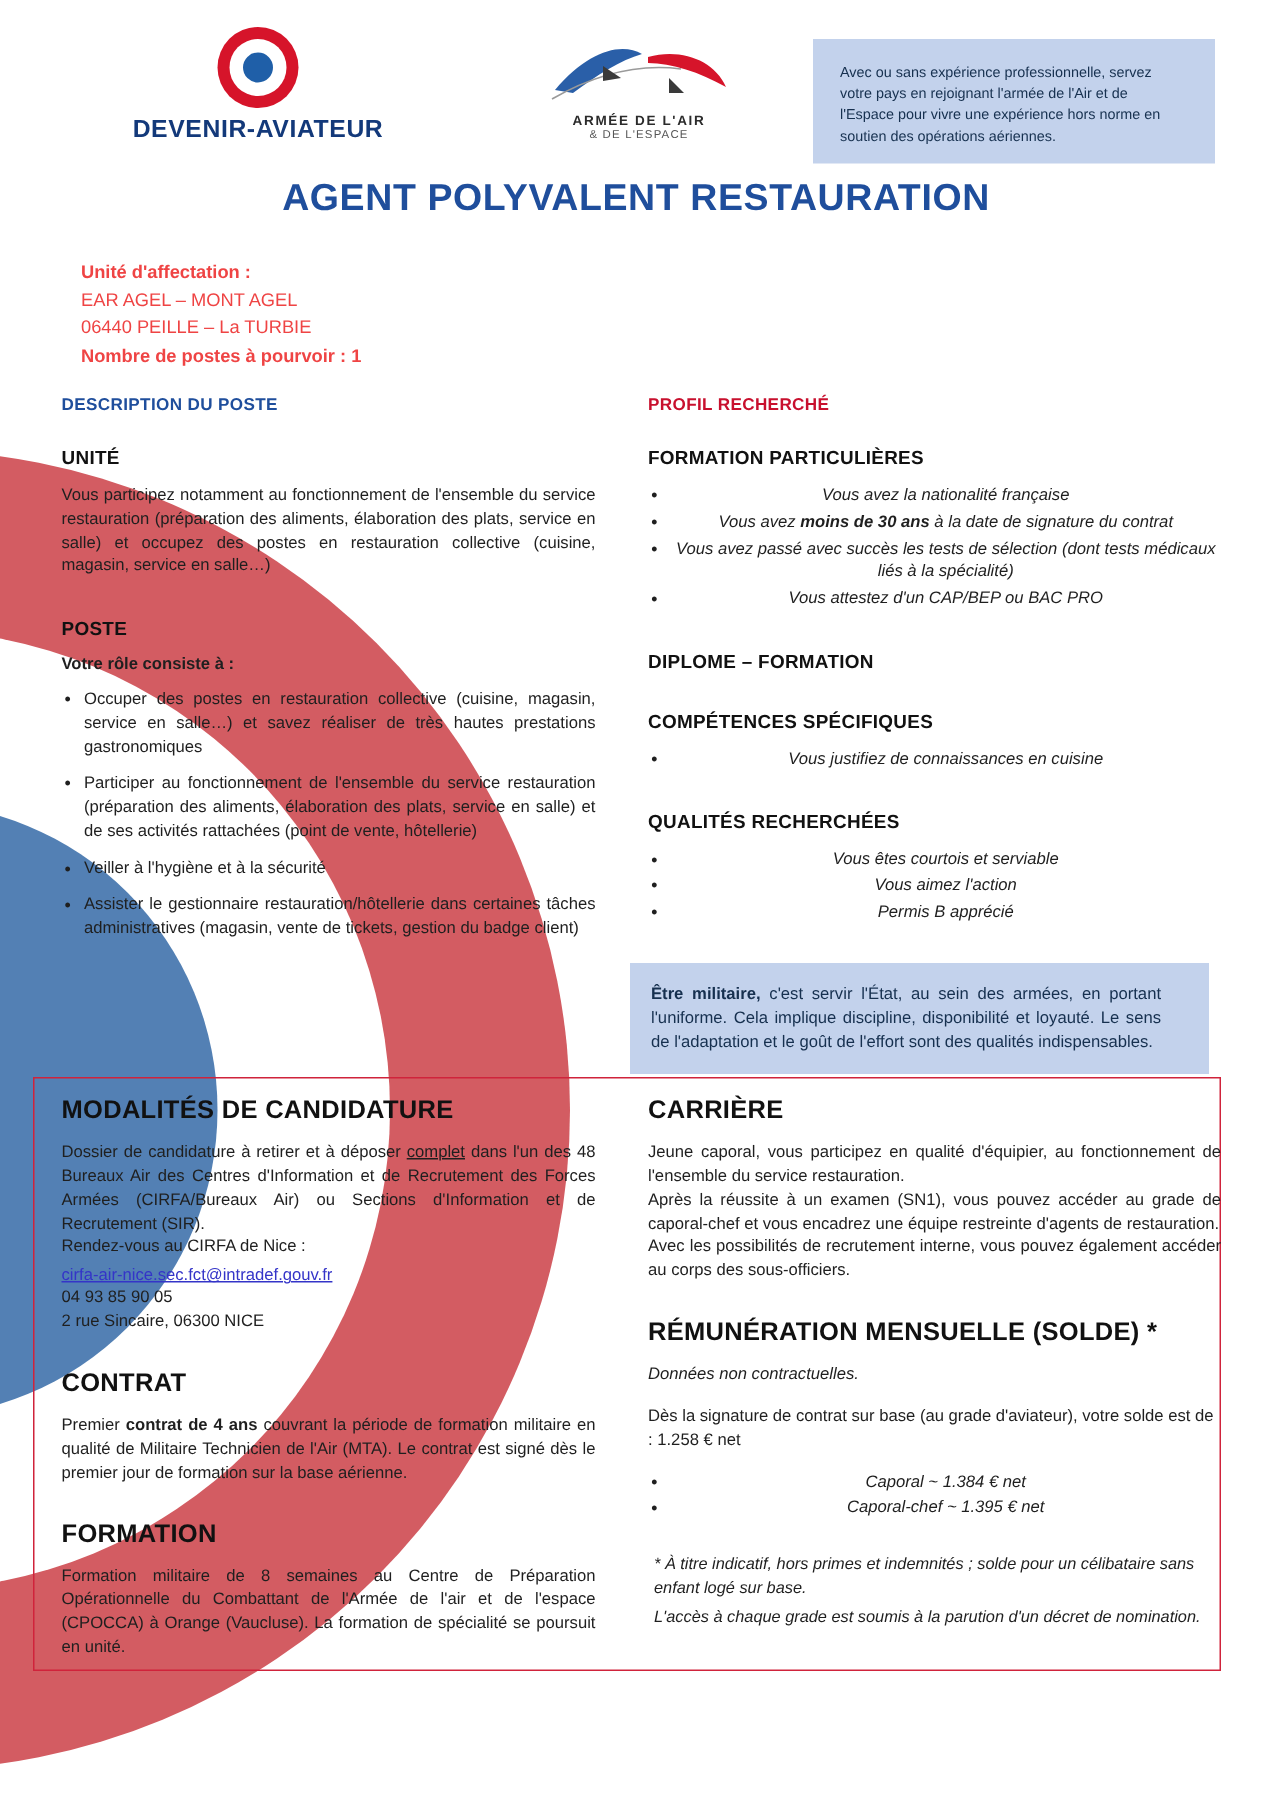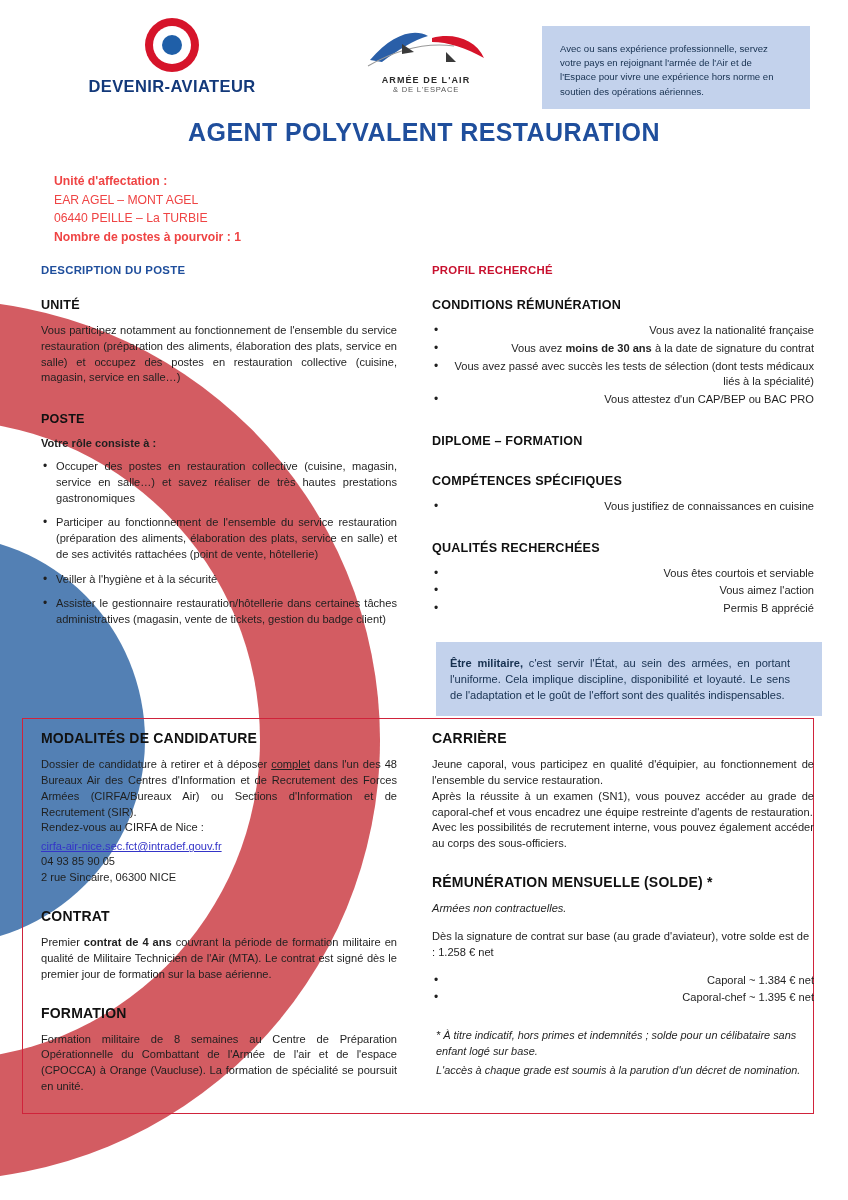--- a/index.html
+++ b/index.html
@@ -192,33 +192,33 @@
     color: #1f1f1f;
   }
   ul.bl li::before {
     content: "\2022";
     position: absolute;
     left: -13px;
     top: -1px;
     font-size: 12px;
     color: #1f1f1f;
   }
-  ul.bl.tight li { margin-bottom: 2px; text-align: right; }
+  ul.bl.tight li { margin-bottom: 2px; text-align: center; font-style: italic; }
   .bold { font-weight: bold; }
   .role-line {
     font-size: 11.1px;
     font-weight: bold;
     margin: 0 0 10px 0;
     color: #1f1f1f;
   }
 
   
   .mil-box {
     position: absolute;
-    left: 436px;
+    left: 420px;
     top: 642px;
     width: 386px;
     background: #c3d2ec;
     padding: 13px 32px 13px 14px;
     font-size: 11.1px;
     line-height: 1.45;
     text-align: justify;
     color: #16304f;
     z-index: 3;
   }
@@ -242,21 +242,21 @@
     z-index: 3;
   }
   .panel-right {
     position: absolute;
     left: 432px;
     top: 730px;
     width: 382px;
     z-index: 3;
   }
   .h2b {
-    font-size: 14px;
+    font-size: 17px;
     font-weight: bold;
     letter-spacing: 0.2px;
     color: #111;
     margin: 0 0 11px 0;
   }
   .h2b.sp { margin-top: 22px; }
   .plain {
     font-size: 11.1px;
     line-height: 1.43;
     margin: 0;
@@ -345,21 +345,21 @@
       <li>Occuper des postes en restauration collective (cuisine, magasin, service en salle…) et savez réaliser de très hautes prestations gastronomiques</li>
       <li>Participer au fonctionnement de l'ensemble du service restauration (préparation des aliments, élaboration des plats, service en salle) et de ses activités rattachées (point de vente, hôtellerie)</li>
       <li>Veiller à l'hygiène et à la sécurité</li>
       <li>Assister le gestionnaire restauration/hôtellerie dans certaines tâches administratives (magasin, vente de tickets, gestion du badge client)</li>
     </ul>
   </div>
 
   <div class="col-right">
     <div class="sec-head-red">PROFIL RECHERCHÉ</div>
 
-    <div class="h2">CONDITIONS RÉMUNÉRATION</div>
+    <div class="h2">FORMATION PARTICULIÈRES</div>
     <ul class="bl tight">
       <li><span>Vous avez la nationalité française</span><span class="bold"></span><span></span></li>
       <li><span>Vous avez </span><span class="bold">moins de 30 ans</span><span> à la date de signature du contrat</span></li>
       <li><span>Vous avez passé avec succès les tests de sélection (dont tests médicaux liés à la spécialité)</span><span class="bold"></span><span></span></li>
       <li><span>Vous attestez d'un CAP/BEP ou BAC PRO</span><span class="bold"></span><span></span></li>
     </ul>
 
     <div class="h2 sp">DIPLOME – FORMATION</div>
 
     <div class="h2 sp">COMPÉTENCES SPÉCIFIQUES</div>
@@ -396,21 +396,21 @@
     <p class="plain just">Formation militaire de 8 semaines au Centre de Préparation Opérationnelle du Combattant de l'Armée de l'air et de l'espace (CPOCCA) à Orange (Vaucluse). La formation de spécialité se poursuit en unité.</p>
   </div>
 
   <div class="panel-right">
     <div class="h2b">CARRIÈRE</div>
     <p class="plain just">Jeune caporal, vous participez en qualité d'équipier, au fonctionnement de l'ensemble du service restauration.</p>
     <p class="plain just">Après la réussite à un examen (SN1), vous pouvez accéder au grade de caporal-chef et vous encadrez une équipe restreinte d'agents de restauration.</p>
     <p class="plain just">Avec les possibilités de recrutement interne, vous pouvez également accéder au corps des sous-officiers.</p>
 
     <div class="h2b sp">RÉMUNÉRATION MENSUELLE (SOLDE) *</div>
-    <p class="plain ital">Armées non contractuelles.</p>
+    <p class="plain ital">Données non contractuelles.</p>
     <div class="gap12"></div>
     <p class="plain">Dès la signature de contrat sur base (au grade d'aviateur), votre solde est de : 1.258 € net</p>
     <div class="gap12"></div>
     <ul class="bl tight">
       <li>Caporal ~ 1.384 € net</li>
       <li>Caporal-chef ~ 1.395 € net</li>
     </ul>
     <div class="gap16"></div>
     <p class="footnote">* À titre indicatif, hors primes et indemnités ; solde pour un célibataire sans enfant logé sur base.</p>
     <p class="footnote">L'accès à chaque grade est soumis à la parution d'un décret de nomination.</p>

